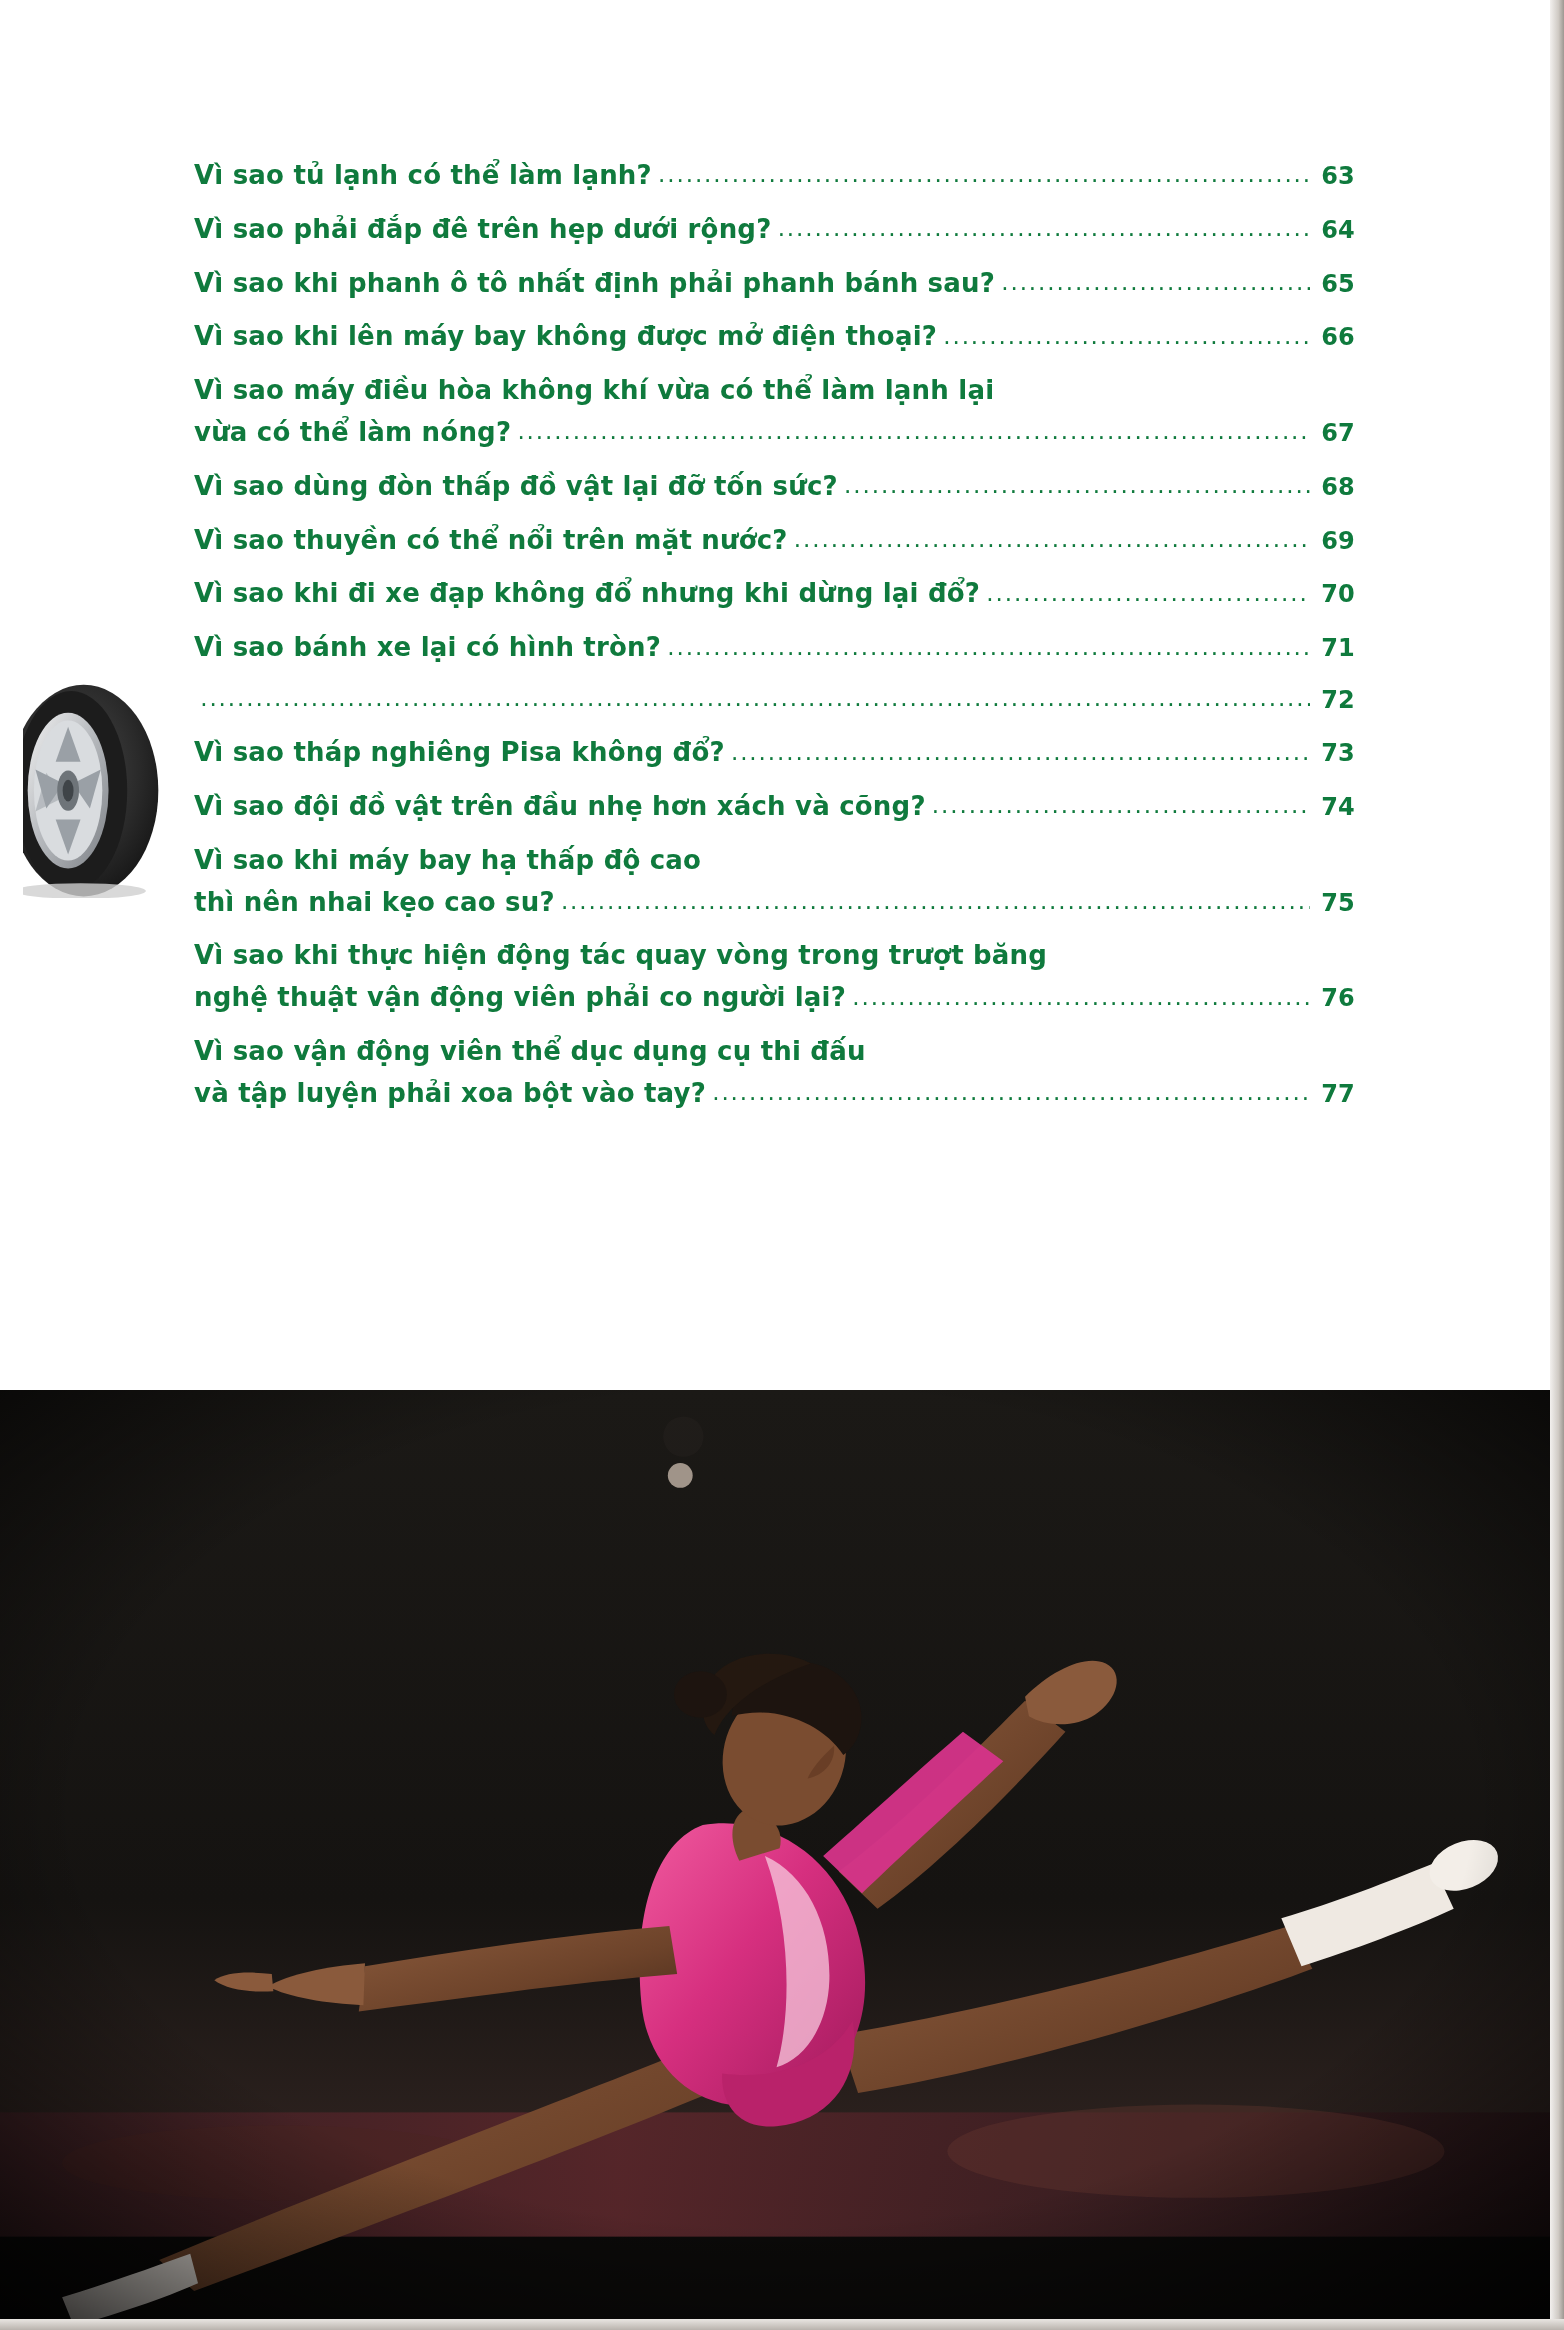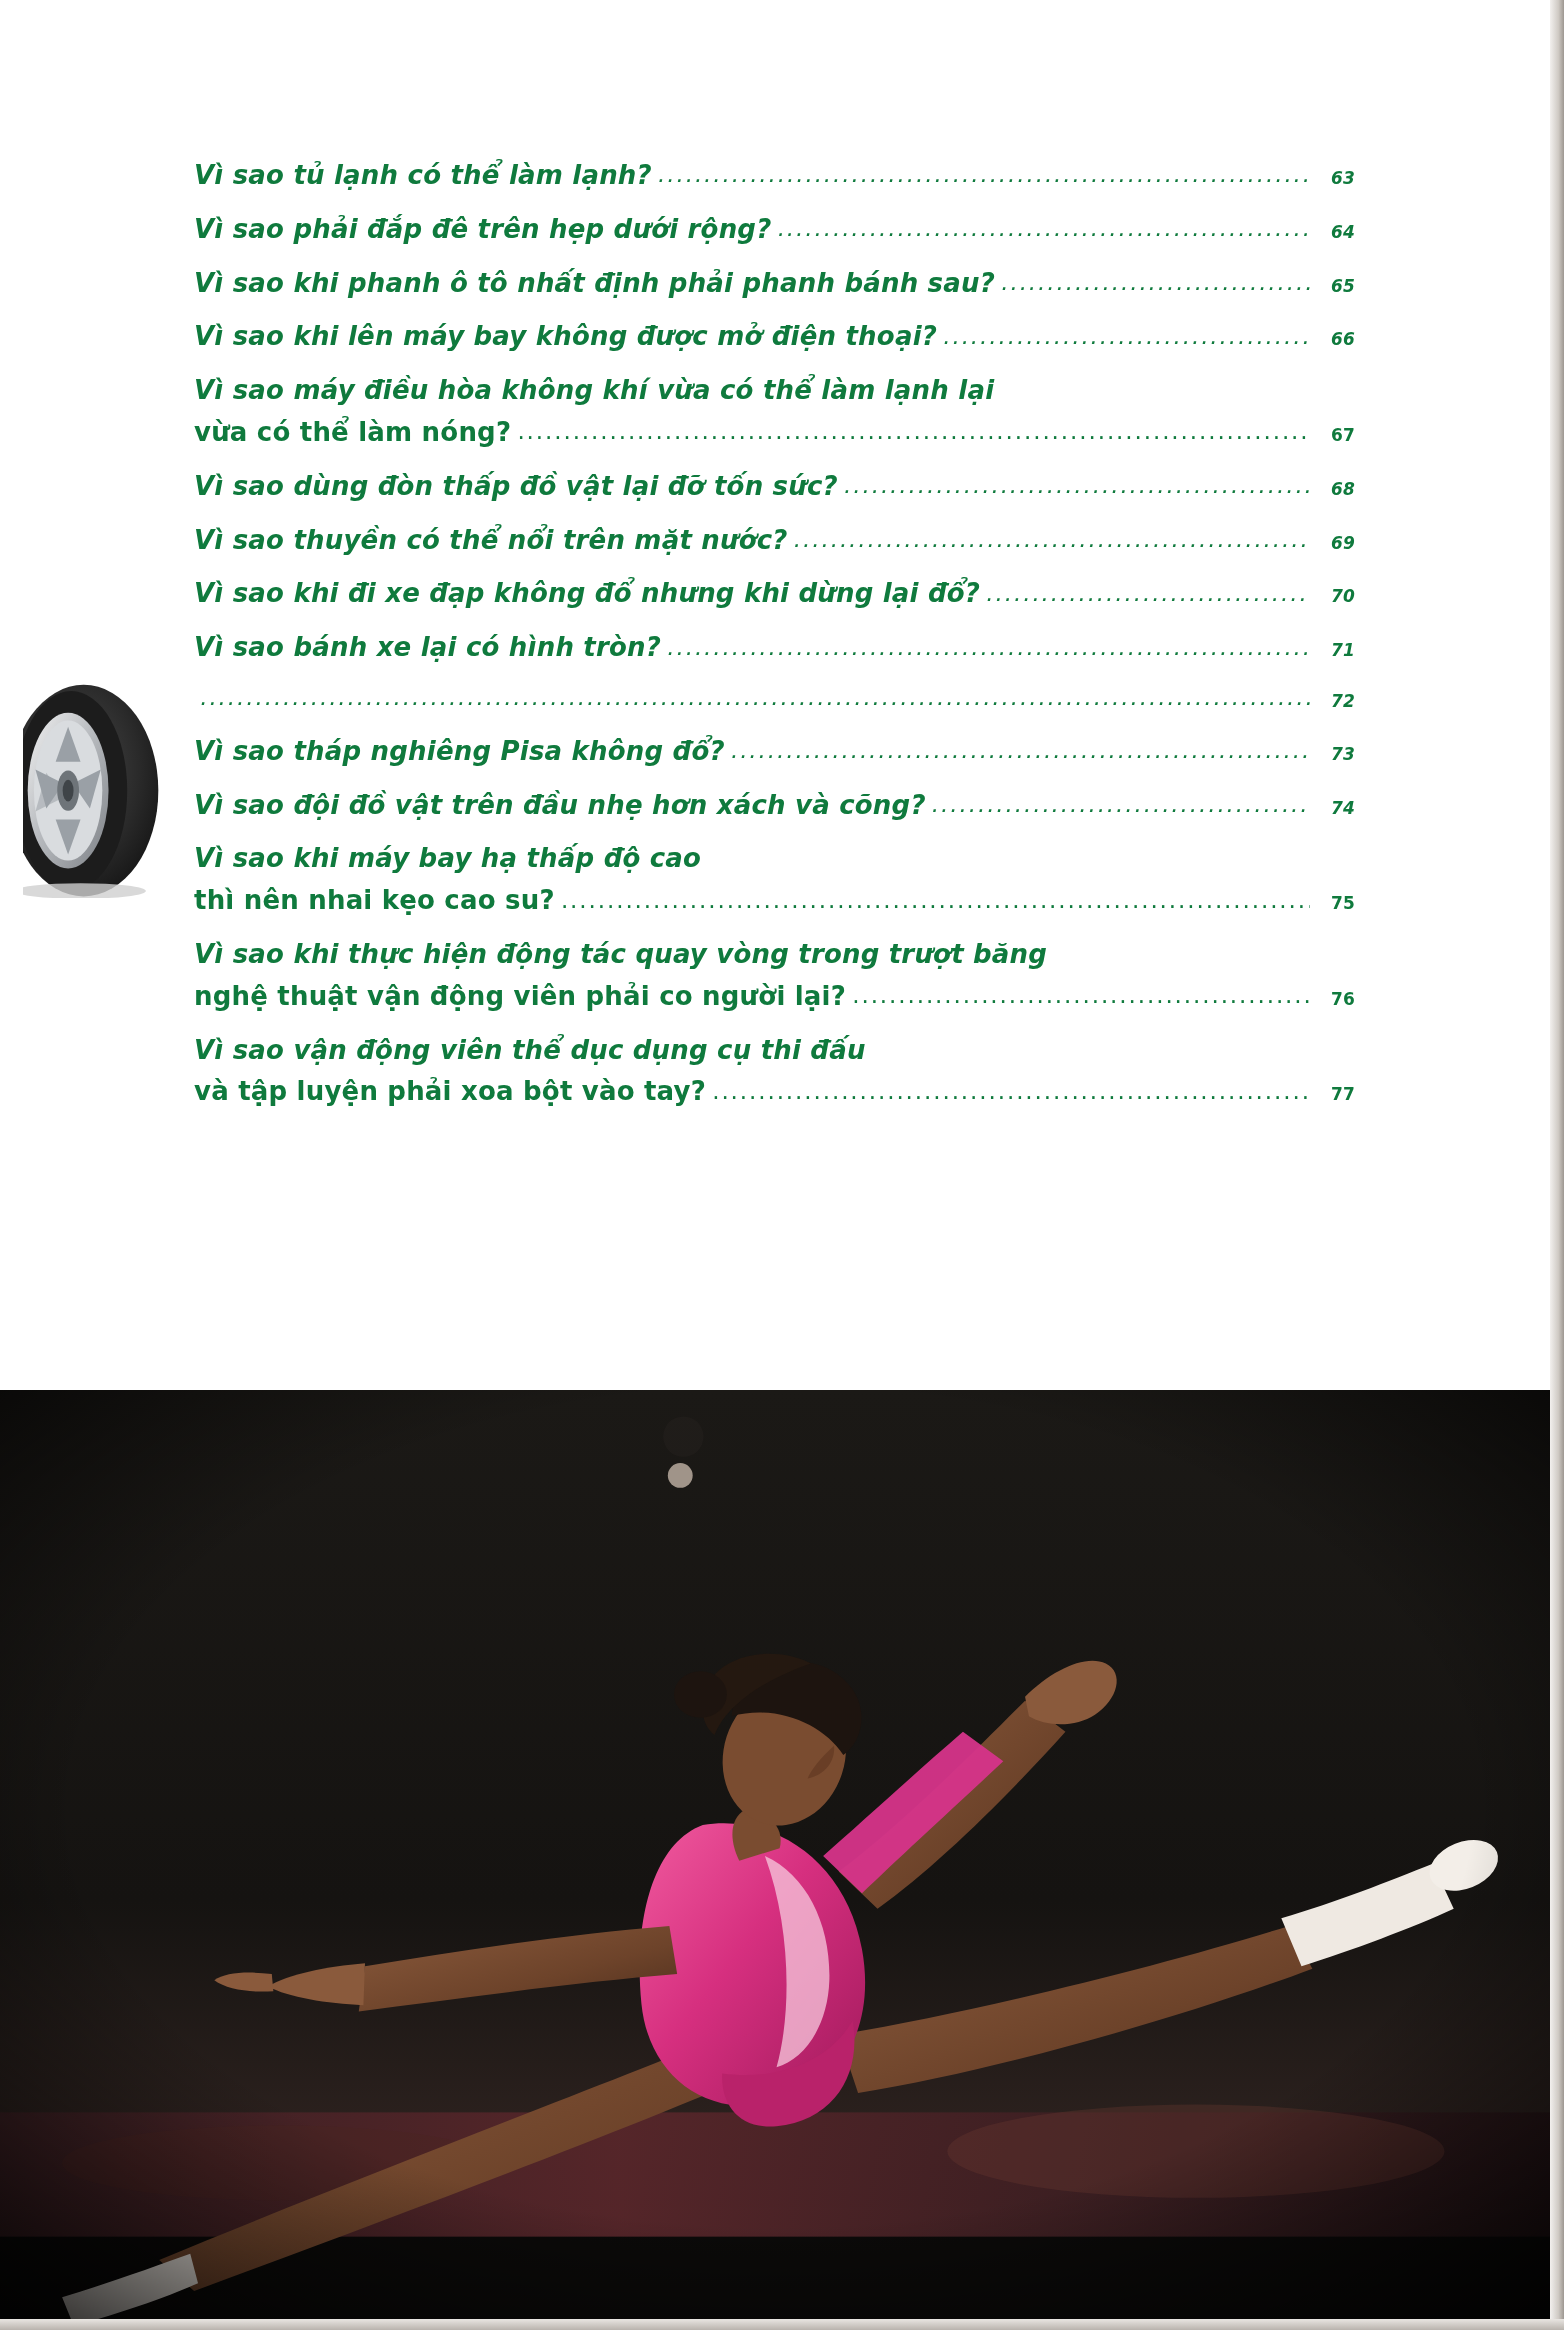--- a/index.html
+++ b/index.html
@@ -54,21 +54,20 @@
     color: #0f7a3d;
     font-size: 26px;
     line-height: 1.30;
     letter-spacing: 0.2px;
   }
 
   .toc-line {
     display: flex;
     align-items: baseline;
     width: 100%;
-    font-style: italic;
   }
 
   .toc-title {
     white-space: nowrap;
     font-weight: 600;
     color: #0f7a3d;
   }
 
   .toc-dots {
     flex: 1 1 auto;
@@ -79,21 +78,21 @@
     font-size: 23px;
     letter-spacing: 1.9px;
     position: relative;
     top: -1.6px;
   }
 
   .toc-page {
     flex: 0 0 auto;
     color: #0f7a3d;
     font-weight: 600;
-    font-size: 17px;
+    font-size: 24px;
     text-align: right;
     min-width: 40px;
   }
 
   
   .toc-sub {
     display: flex;
     align-items: baseline;
     width: 100%;
     margin-top: 8px;

